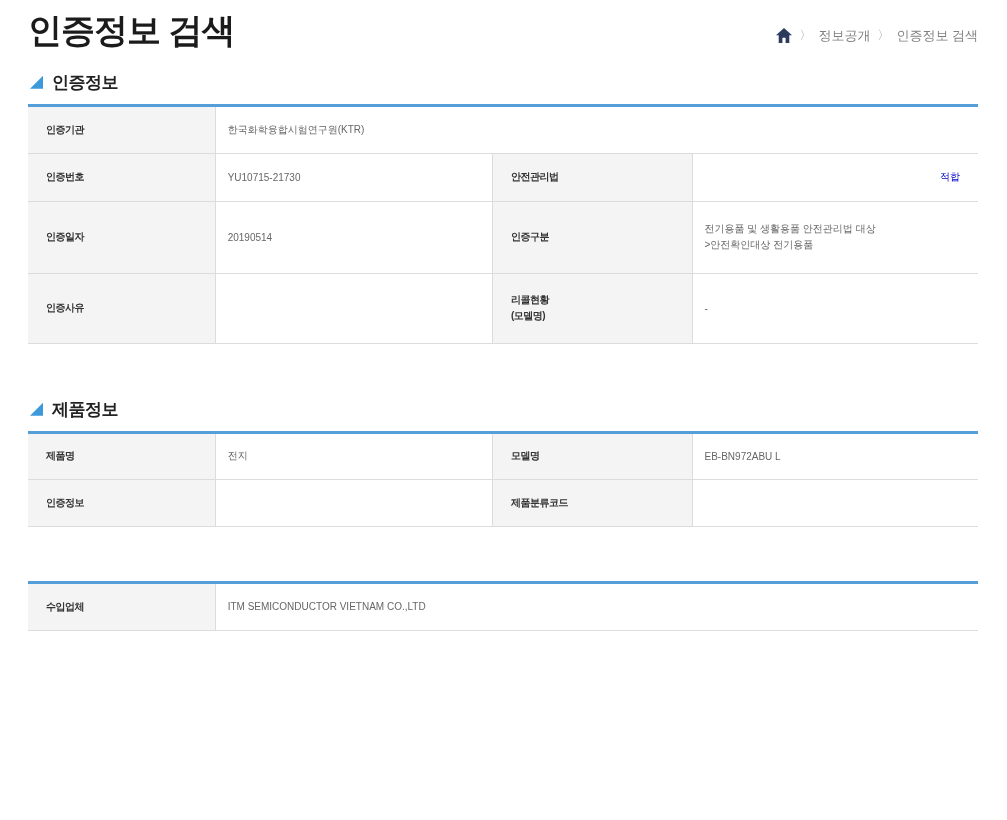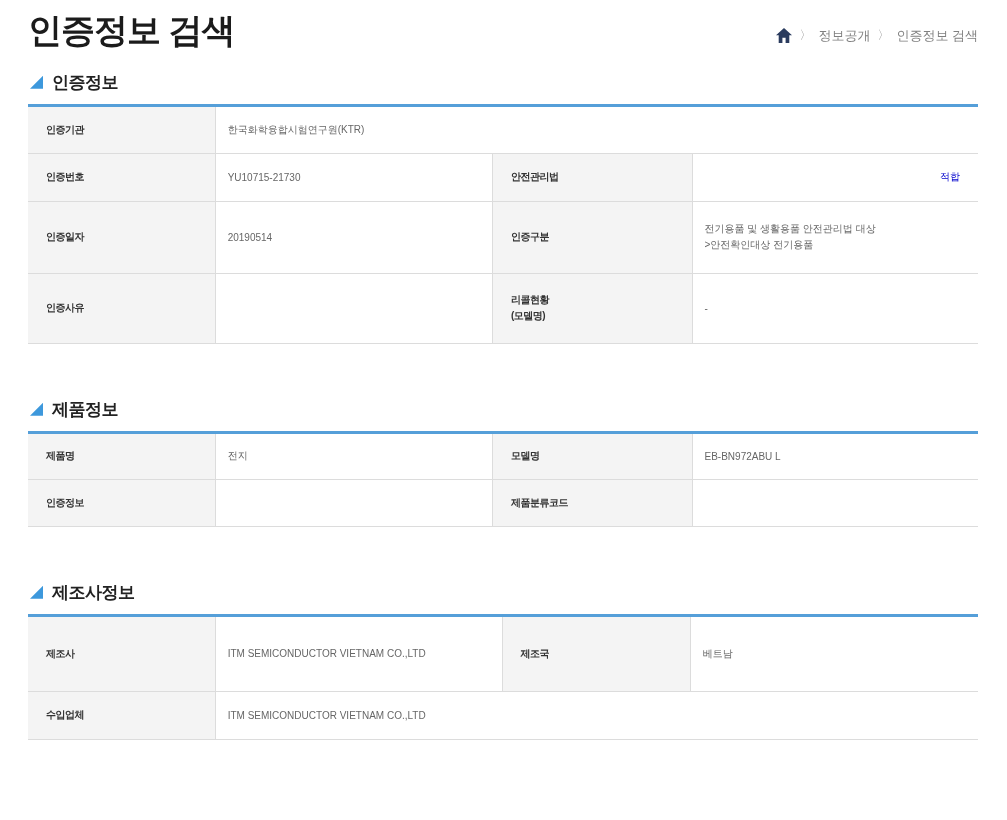--- a/index.html
+++ b/index.html
@@ -135,38 +135,28 @@
         <td class="label">인증정보</td>
         <td class="value"></td>
         <td class="label">제품분류코드</td>
         <td class="value"></td>
       </tr>
     </tbody>
       </table>
   </div>
 
   <div class="section">
-    <div class="section-header">
-      <span class="marker"></span>
-      <span class="section-title">제조사정보</span>
-    </div>
     <table>
       <colgroup>
           <col style="width:19.7%">
           <col style="width:30.2%">
           <col style="width:19.8%">
           <col style="width:30.3%">
         </colgroup>
       <tbody>
-          <tr class="h76">
-        <td class="label">제조사</td>
-        <td class="value">ITM SEMICONDUCTOR VIETNAM CO.,LTD</td>
-        <td class="label">제조국</td>
-        <td class="value">베트남</td>
-      </tr>
       <tr class="h48">
         <td class="label">수입업체</td>
         <td class="value" colspan="3">ITM SEMICONDUCTOR VIETNAM CO.,LTD</td>
       </tr>
     </tbody>
       </table>
   </div>
 
 </div>
 

